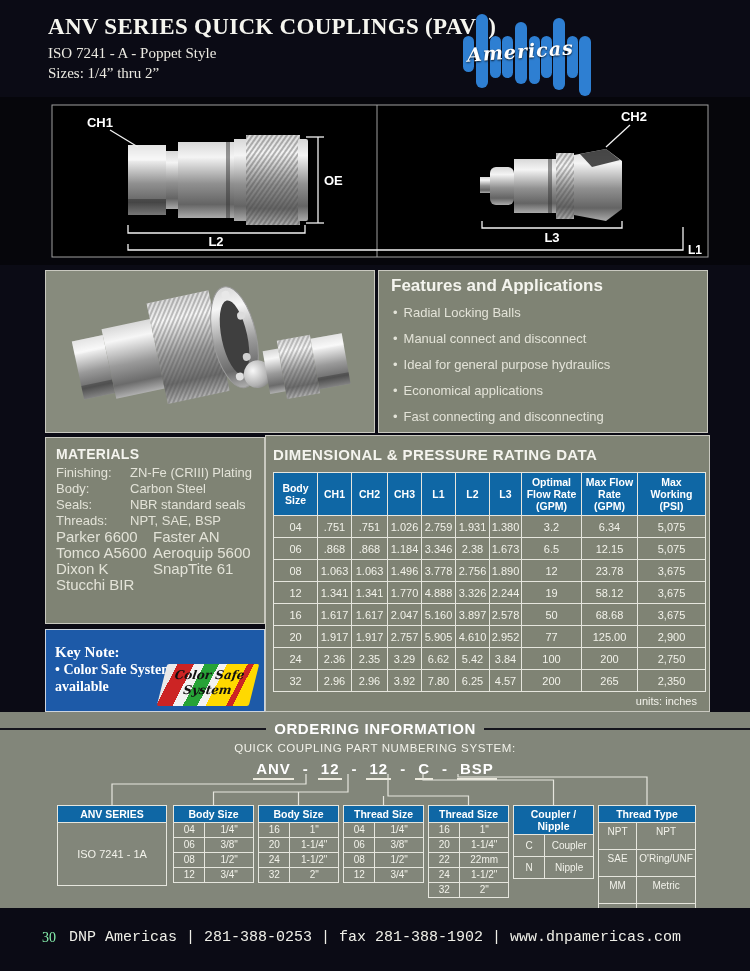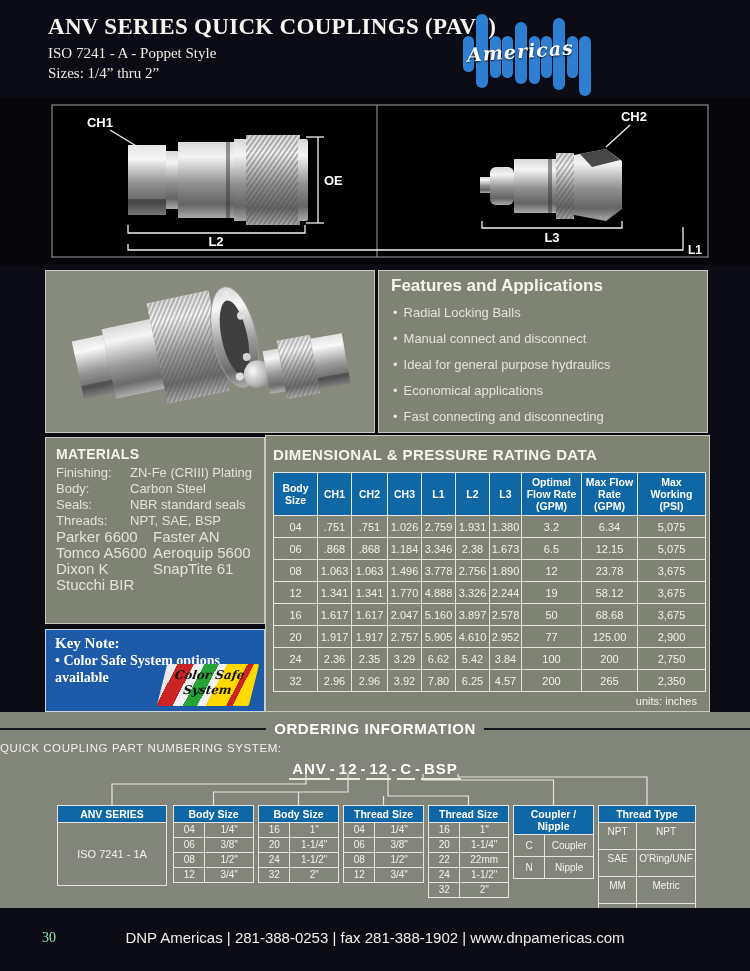--- a/index.html
+++ b/index.html
@@ -31,21 +31,21 @@
   .m-title{color:#f4f4ee;font-weight:bold;font-size:14px;margin-bottom:3px;letter-spacing:.3px;}
   .mrow{color:#e3e3d8;font-size:13px;line-height:16px;display:flex;}
   .mlabel{flex:0 0 74px;}
   .mi-title{margin-top:13px;}
   .irow{color:#e3e3d8;font-size:15px;line-height:16px;display:flex;}
   .icol1{flex:0 0 97px;}
   
   .keynote{position:absolute;left:45px;top:629px;width:220px;height:83px;background:#1d5aa8;
            border:1px solid #ccd4de;box-sizing:border-box;padding:5px 9px;
            font-family:"Liberation Serif",serif;color:#fff;}
-  .kn-title{font-weight:bold;font-size:15px;}
+  .kn-title{font-weight:bold;font-size:15px;margin-top:9px;}
   .kn-bullet{font-weight:bold;font-size:14px;line-height:17px;width:196px;}
   .cs-logo{position:absolute;right:10px;bottom:5px;width:92px;height:42px;transform:skewX(-14deg);
            border-radius:2px;overflow:hidden;
            background:linear-gradient(105deg,#e9e9e9 0 10%,#cc2424 10% 26%,#f2f2f2 26% 36%,
                       #27a337 36% 50%,#f2f2f2 50% 58%,#ffd900 58% 78%,#cc2424 78% 84%,#ffd900 84% 100%);}
   .cs-text{position:absolute;left:0;top:4px;width:100%;text-align:center;color:#111;
            font-family:"DejaVu Serif",serif;font-style:italic;font-weight:bold;font-size:12px;
            line-height:15px;transform:skewX(6deg);}
   
   .dim-panel{left:265px;top:435px;width:445px;height:277px;padding:10px 7px;}
@@ -53,42 +53,42 @@
   .dimtable{border-collapse:collapse;table-layout:fixed;width:432px;}
   .dimtable th{background:#0f67a5;color:#fff;font-size:10.5px;font-weight:bold;
                border:1px solid #e6e6de;padding:2px 1px;height:38px;}
   .dimtable td{color:#f2f2ea;font-size:11px;text-align:center;border:1px solid #e6e6de;height:19px;}
   .units{position:absolute;right:12px;bottom:4px;color:#f2f2ea;font-size:11px;}
   
   .ordering{position:absolute;left:0;top:712px;width:750px;height:196px;background:#82867a;}
   .o-titlebar{position:absolute;left:0;top:8px;width:750px;display:flex;align-items:center;}
   .o-line{flex:1;height:2px;background:#15151d;}
   .o-title{color:#fff;font-weight:bold;font-size:15px;letter-spacing:.6px;margin:0 8px;}
-  .o-sub{position:absolute;left:0;top:30px;width:750px;color:#f2f2ea;
+  .o-sub{position:absolute;left:0;top:30px;width:750px;text-align:center;color:#f2f2ea;
          font-size:11.5px;letter-spacing:.6px;}
-  .pn{position:absolute;left:0;top:48px;width:750px;display:flex;justify-content:center;
+  .pn{position:absolute;left:0;top:48px;width:750px;display:flex;justify-content:center;gap:9px;
       color:#fff;font-weight:bold;font-size:15px;letter-spacing:1px;}
   .pn-seg{border-bottom:2px solid #eceade;padding:0 3px 1px;}
   .conn{position:absolute;left:0;top:60px;}
   .obox{position:absolute;top:93px;box-sizing:border-box;}
   .obox-h{background:#0f67a5;color:#fff;font-weight:bold;font-size:10.5px;text-align:center;
           border:1px solid #e6e6de;padding:2px 0;}
   .obox-single{border:1px solid #e6e6de;margin-top:-1px;height:62px;display:flex;align-items:center;
                justify-content:center;color:#f2f2ea;font-size:11px;}
   .orow{display:flex;margin-top:-1px;color:#f2f2ea;font-size:10px;}
   .orow span{border:1px solid #e6e6de;text-align:center;box-sizing:border-box;height:16px;line-height:14px;}
   .ocode{flex:0 0 40%;}
   .oval{flex:1;margin-left:-1px;}
   .rows-tall .orow span{height:23px;line-height:21px;}
   .rows-med  .orow span{height:28px;line-height:18px;}
   
   .footer{position:absolute;left:0;top:908px;width:750px;height:63px;background:#0b0b15;}
   .pg-num{position:absolute;left:42px;top:22px;color:#86efac;font-family:"Liberation Serif",serif;font-size:14px;}
   .contact{position:absolute;left:0;top:21px;width:750px;text-align:center;color:#efefe8;
-           font-family:Liberation Sans, sans-serif;font-size:15px;}
+           font-family:Liberation Mono, monospace;font-size:15px;}
 </style>
 </head>
 <body>
 
 <div class="page">
 
   <div class="header">
     <div class="h-title">ANV SERIES QUICK COUPLINGS (PAV1)</div>
     <div class="h-sub h-sub1">ISO 7241 - A - Poppet Style</div>
     <div class="h-sub h-sub2">Sizes: 1/4” thru 2”</div>

